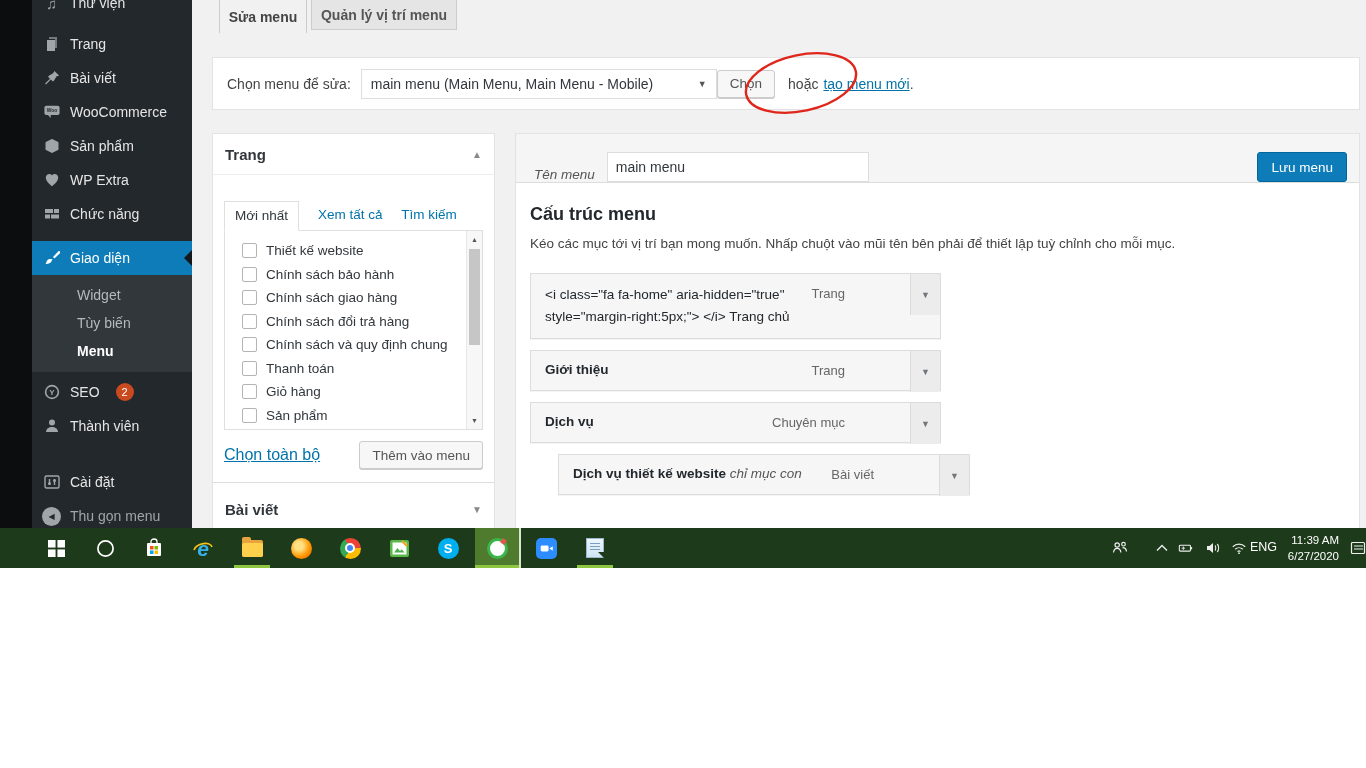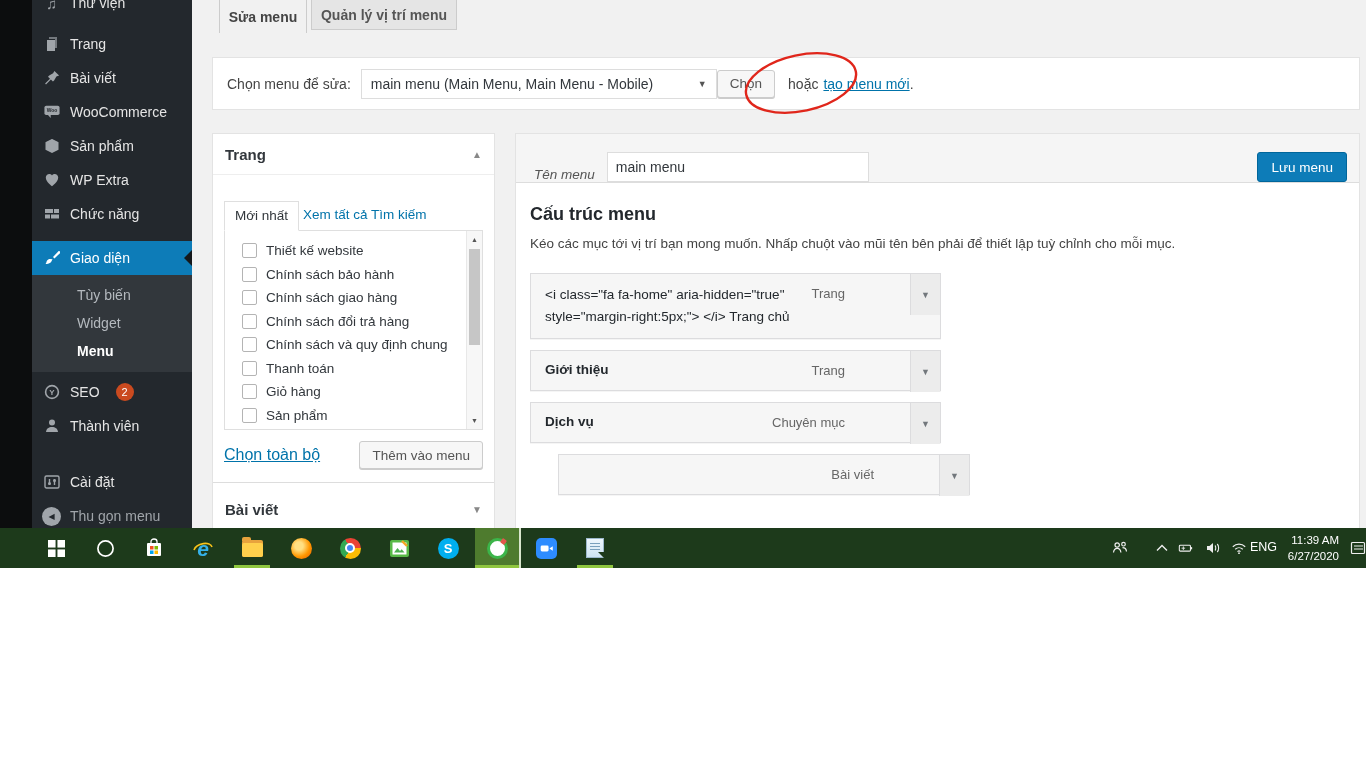--- a/index.html
+++ b/index.html
@@ -54,21 +54,21 @@
 
   
   .panel { position:absolute; left:20px; top:133px; width:283px; height:420px; background:#fff; border:1px solid #e3e3e3; }
   .phead { height:41px; border-bottom:1px solid #eee; display:flex; align-items:center; justify-content:space-between;
            padding:0 12px; font-size:15px; font-weight:bold; color:#32373c; cursor:pointer; }
   .parrow { color:#888; font-size:10px; font-weight:normal; }
   .pbody { padding:0 11px; }
   .subtabs { margin-top:25px; position:relative; z-index:2; font-size:13.5px; }
   .stab { display:inline-block; background:#fff; border:1px solid #dfdfdf; border-bottom:1px solid #fff;
           padding:6px 10px 7px; position:relative; top:1px; color:#32373c; cursor:pointer; }
-  .slink { color:#0073aa; text-decoration:none; cursor:pointer; }
+  .slink { color:#0073aa; text-decoration:none; margin-left:15px; cursor:pointer; }
   .listbox { position:relative; border:1px solid #dfdfdf; height:200px; padding:8px 0; overflow:hidden; background:#fff; }
   .cbrow { display:flex; align-items:center; height:23.5px; padding-left:17px; font-size:13.5px; color:#32373c; }
   .cb { width:15px; height:15px; border:1px solid #b4b4b4; border-radius:2px; background:#fff; margin-right:9px; flex:none; cursor:pointer; }
   .sbar { position:absolute; right:0; top:0; bottom:0; width:16px; background:#f7f7f7; border-left:1px solid #e8e8e8; }
   .sbtn { position:absolute; left:0; width:15px; height:15px; display:flex; align-items:center; justify-content:center;
           font-size:7px; color:#555; cursor:pointer; }
   .sbtn.up { top:1px; } .sbtn.down { bottom:1px; }
   .sthumb { position:absolute; left:2px; right:2px; top:18px; height:96px; background:#c6c6c6; cursor:grab; }
   .pactions { display:flex; align-items:center; justify-content:space-between; margin-top:11px; padding-bottom:13px; }
   .phead.posts { border-top:1px solid #ddd; border-bottom:none; height:54px; }
@@ -196,22 +196,22 @@
       <span class="ic">
         <svg viewBox="0 0 16 16">
             <path d="M9 7l5.2-5.6c.5-.5 1.3-.5 1.8 0 .5.5.5 1.3 0 1.8L10.4 8.4z"></path>
             <path d="M8.6 9.2c-.8 1-1 2.6-2.3 3.6-1.2 1-3.2 1.2-4.8 1.2 1-1 .9-2.4 1.6-3.5.6-.9 1.7-1.5 2.8-1.5z"></path>
           </svg>
         </span>
       <span>Giao diện</span>
       <span class="notch"></span>
     </div>
     <div class="side-sub">
+      <div class="ssi">Widget</div>
       <div class="ssi">Tùy biến</div>
-      <div class="ssi">Widget</div>
       <div class="ssi current">Menu</div>
     </div>
     <div class="si" style="top:375px">
       <span class="ic">
         <svg viewBox="0 0 16 16">
             <circle cx="8" cy="8" r="6.4" fill="none" stroke="currentColor" stroke-width="1.6"></circle>
         <text x="8" y="11" text-anchor="middle" font-size="8" font-weight="bold" fill="currentColor">Y</text>
           </svg>
         </span>
       <span>SEO</span>
@@ -348,20 +348,23 @@
             </span>
         </div>
         <div class="mitem">
           <span class="mtitle">Dịch vụ</span>
           <span class="mtype">Chuyên mục</span>
           <span class="medit">
             <span>▼</span>
             </span>
         </div>
         <div class="mitem sub">
+          <span class="mtitle">
+            <span>Dịch vụ thiết kế website</span><span class="msuffix"> chỉ mục con</span>
+          </span>
           <span class="mtype">Bài viết</span>
           <span class="medit">
             <span>▼</span>
             </span>
         </div>
       </div>
     </section>
   </main>
 
   <div class="tbar">

